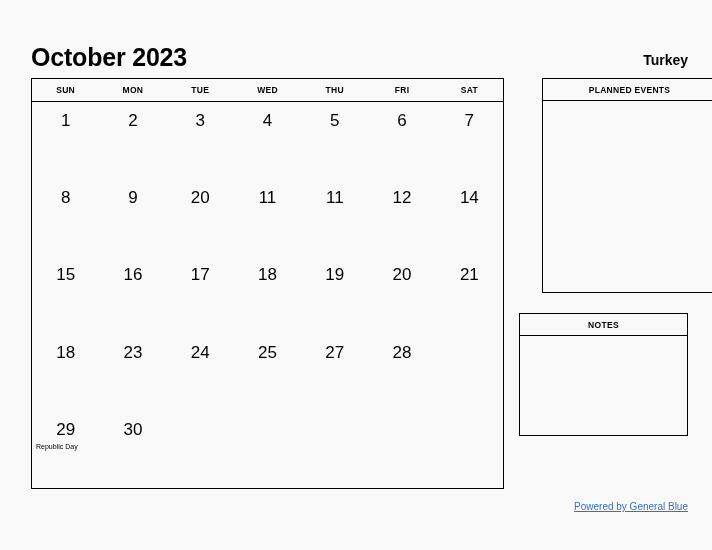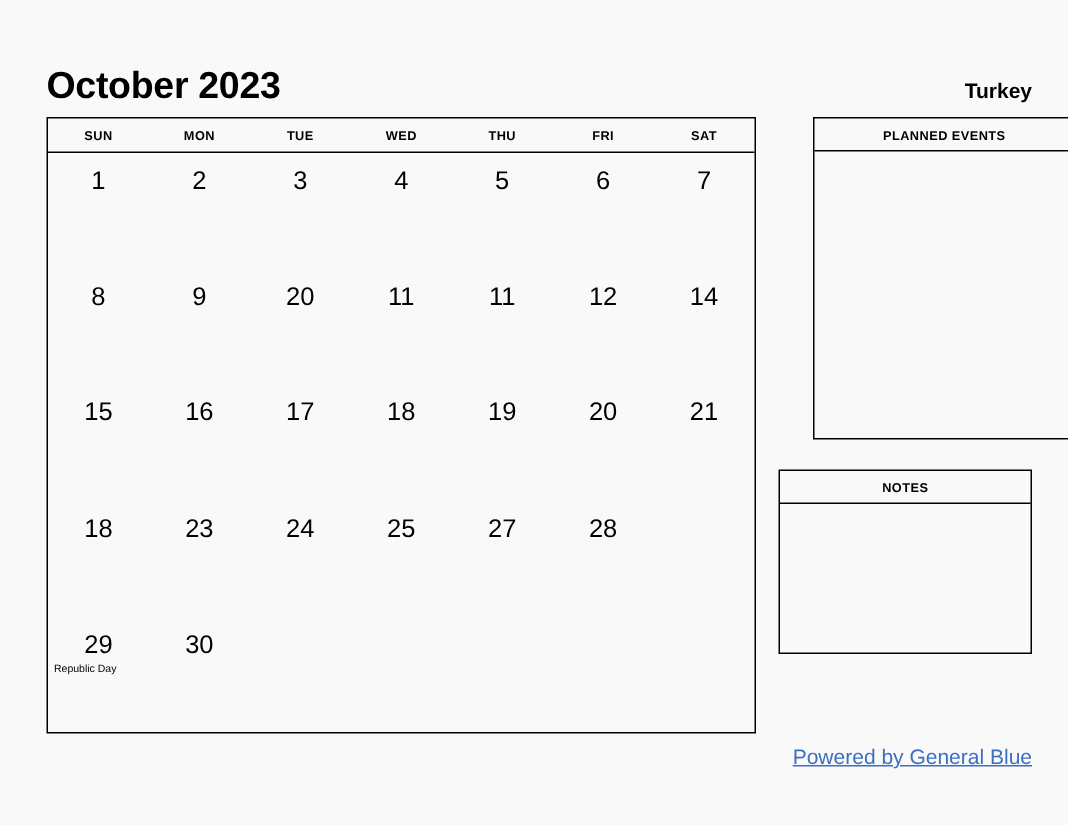--- a/index.html
+++ b/index.html
@@ -142,21 +142,21 @@
 
   
   .footer {
     position: absolute;
     left: 519px;
     top: 496px;
     width: 169px;
     text-align: right;
   }
   .footer-link {
-    font-size: 14px;
+    font-size: 10px;
     color: #3b6fc4;
     text-decoration: underline;
     white-space: nowrap;
   }
 </style>
 </head>
 <body>
 
 <div class="page">
 

